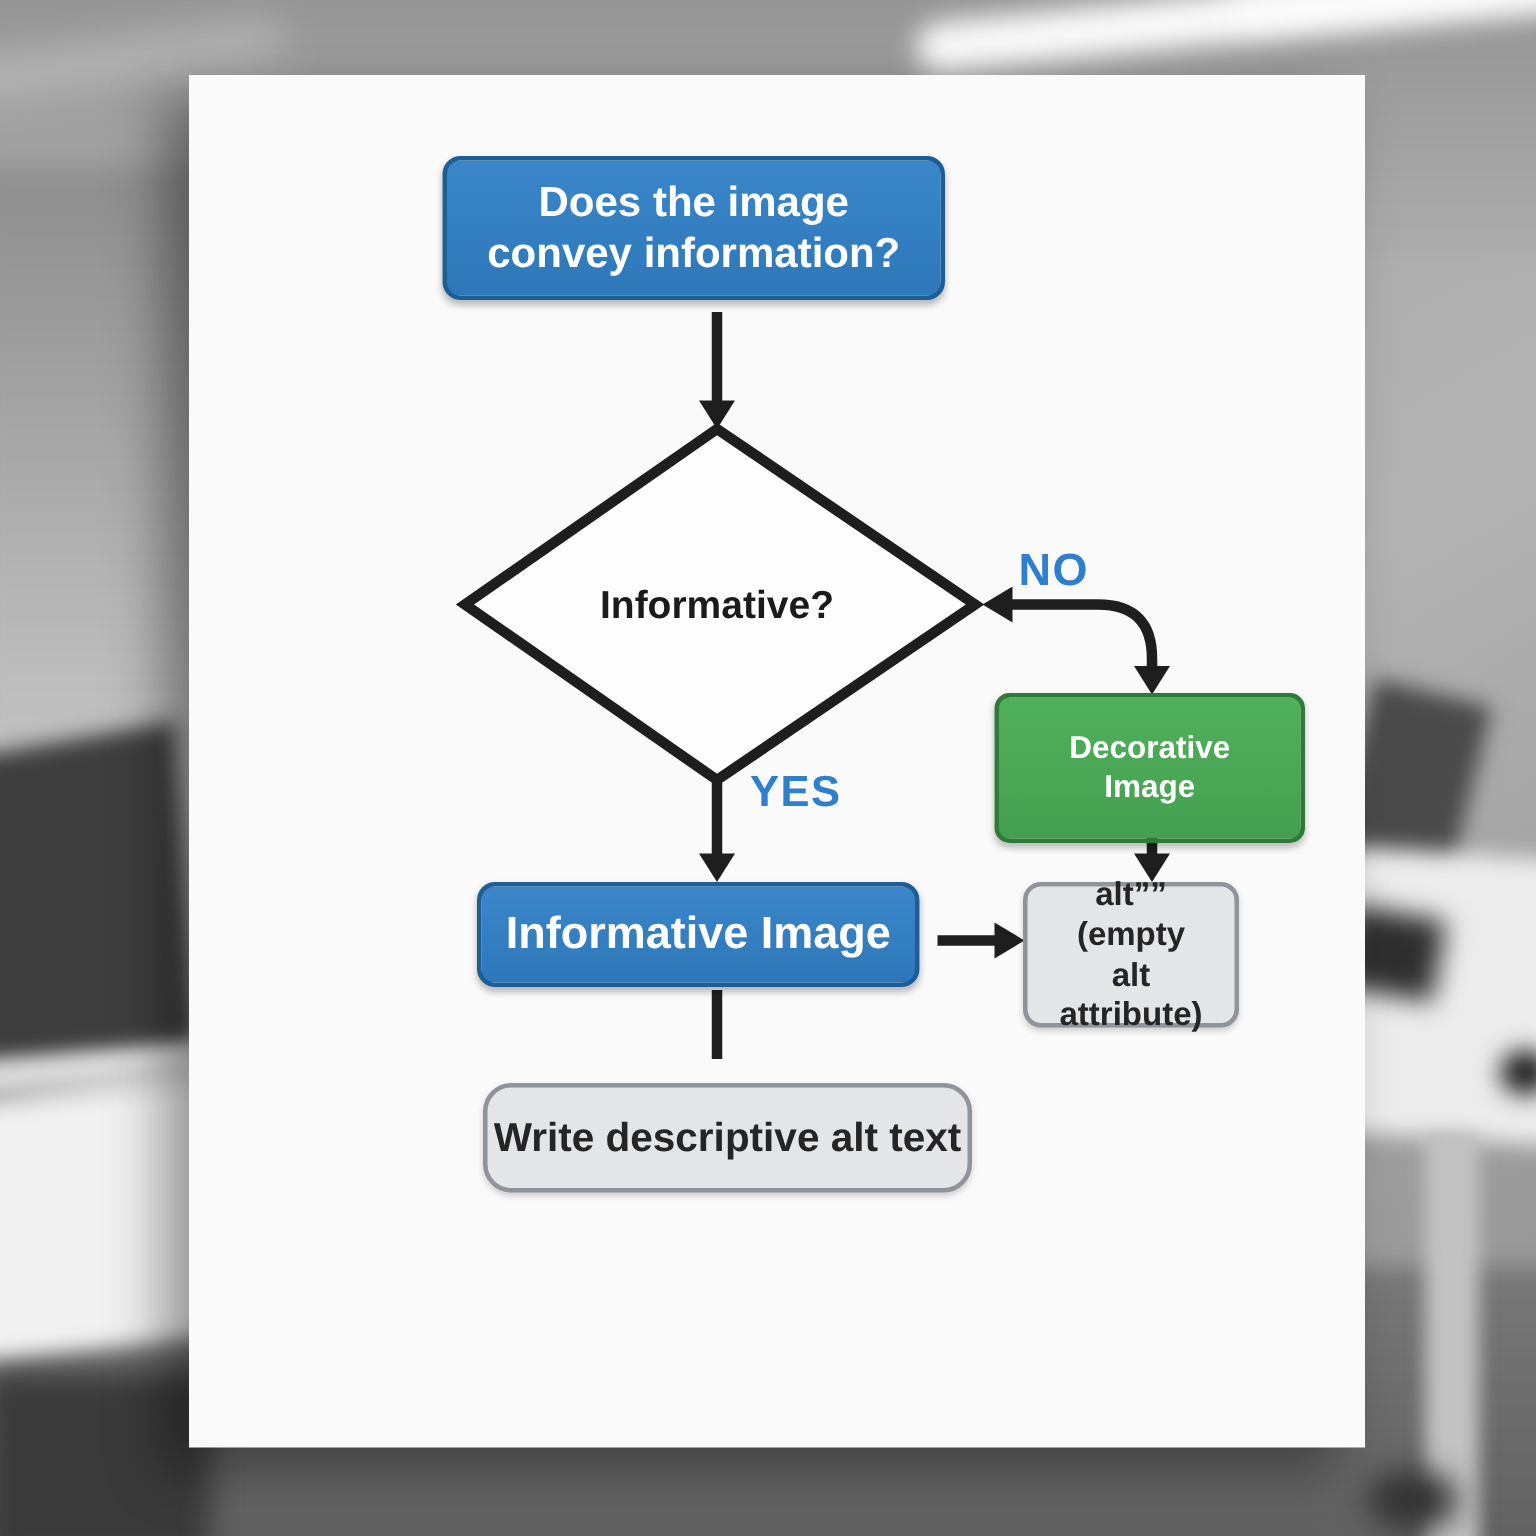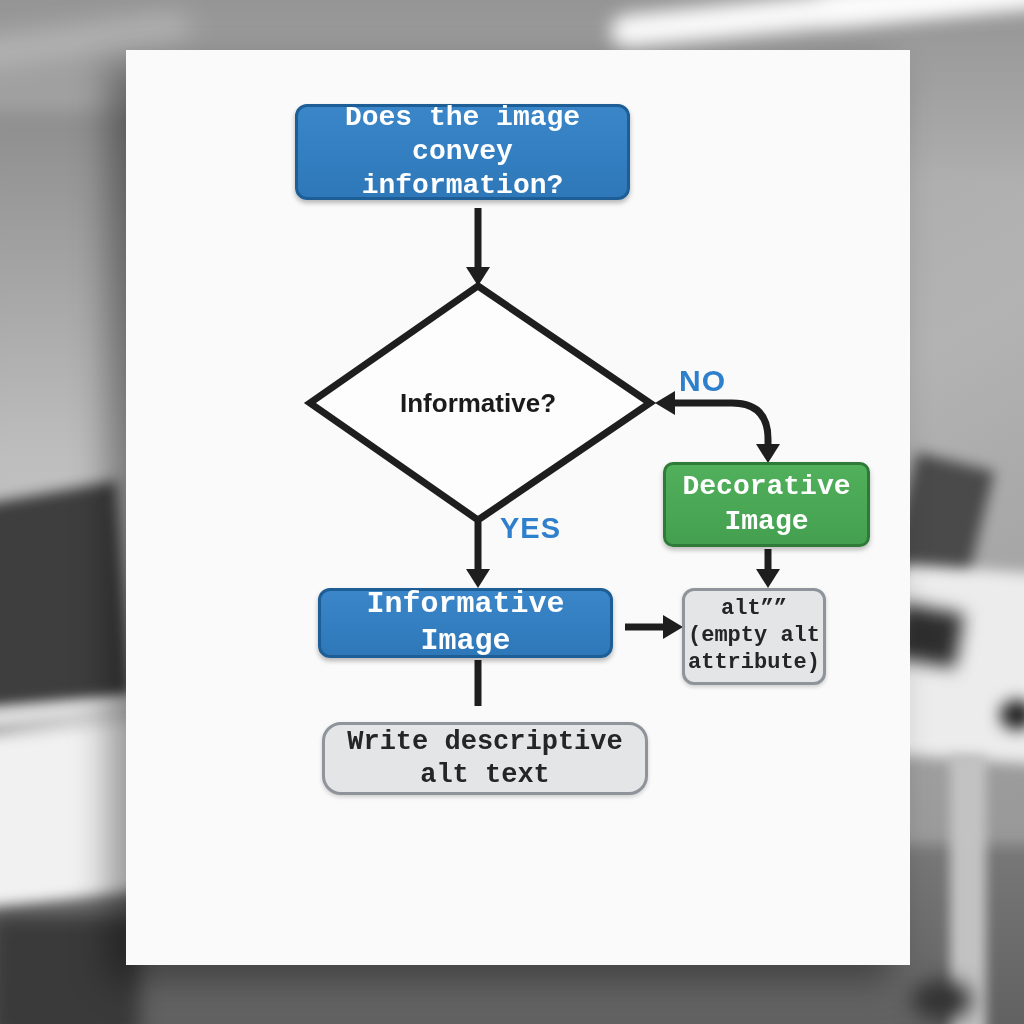--- a/index.html
+++ b/index.html
@@ -39,33 +39,33 @@
   .wheel-right2{left:912px;top:980px;width:60px;height:40px;border-radius:50%;background:#333;filter:blur(10px);}
 
   
   .card{position:absolute;left:126px;top:50px;width:784px;height:915px;
         background:var(--card-bg,#FAFAFA);
         box-shadow:-18px 16px 34px rgba(0,0,0,.38);}
   .card svg{position:absolute;left:0;top:0;}
 
   
   .node{position:absolute;display:flex;flex-direction:column;align-items:center;justify-content:center;
-        text-align:center;font-weight:bold;line-height:1.22;box-sizing:border-box;font-family:Liberation Mono, monospace;}
+        text-align:center;font-weight:bold;line-height:1.22;box-sizing:border-box;}
   .node-blue{background:linear-gradient(var(--blue-fill-light,#3A86C9),var(--blue-fill,#2E78B9));
              border:3px solid var(--blue-border,#1E5E96);color:#fff;border-radius:12px;
              box-shadow:0 3px 5px rgba(0,0,0,.28);}
   .node-green{background:linear-gradient(var(--green-fill-light,#51B05B),var(--green-fill,#44A050));
               border:3px solid var(--green-border,#2F7A38);color:#fff;border-radius:10px;
               box-shadow:0 3px 5px rgba(0,0,0,.25);}
   .node-gray{background:var(--gray-fill,#E4E5E7);border:3px solid var(--gray-border,#8E949A);
              color:#252525;border-radius:12px;box-shadow:0 2px 4px rgba(0,0,0,.18);}
   .start-node{left:169px;top:54px;width:335px;height:96px;font-size:28px;padding:0 16px;}
   .decision-label{left:232px;top:328px;width:240px;height:50px;font-size:26px;color:#1B1B1B;
                   position:absolute;display:flex;align-items:center;justify-content:center;font-weight:bold;}
-  .decorative-node{left:537px;top:412px;width:207px;height:85px;font-size:28px;padding:0 31px;}
+  .decorative-node{left:537px;top:412px;width:207px;height:100px;font-size:21px;padding:0 31px;}
   .informative-node{left:192px;top:538px;width:295px;height:70px;font-size:30px;}
   .emptyalt-node{left:556px;top:538px;width:144px;height:97px;font-size:22px;padding:0 18px;}
   .write-node{left:196px;top:672px;width:326px;height:73px;font-size:27px;border-radius:19px;}
   .edge-label{position:absolute;font-weight:bold;color:var(--label-blue,#2E7FCC);}
   .no-label{left:553px;top:314px;font-size:30px;letter-spacing:1px;}
   .yes-label{left:374px;top:462px;font-size:29px;letter-spacing:1px;}
 </style>
 </head>
 <body>
 

